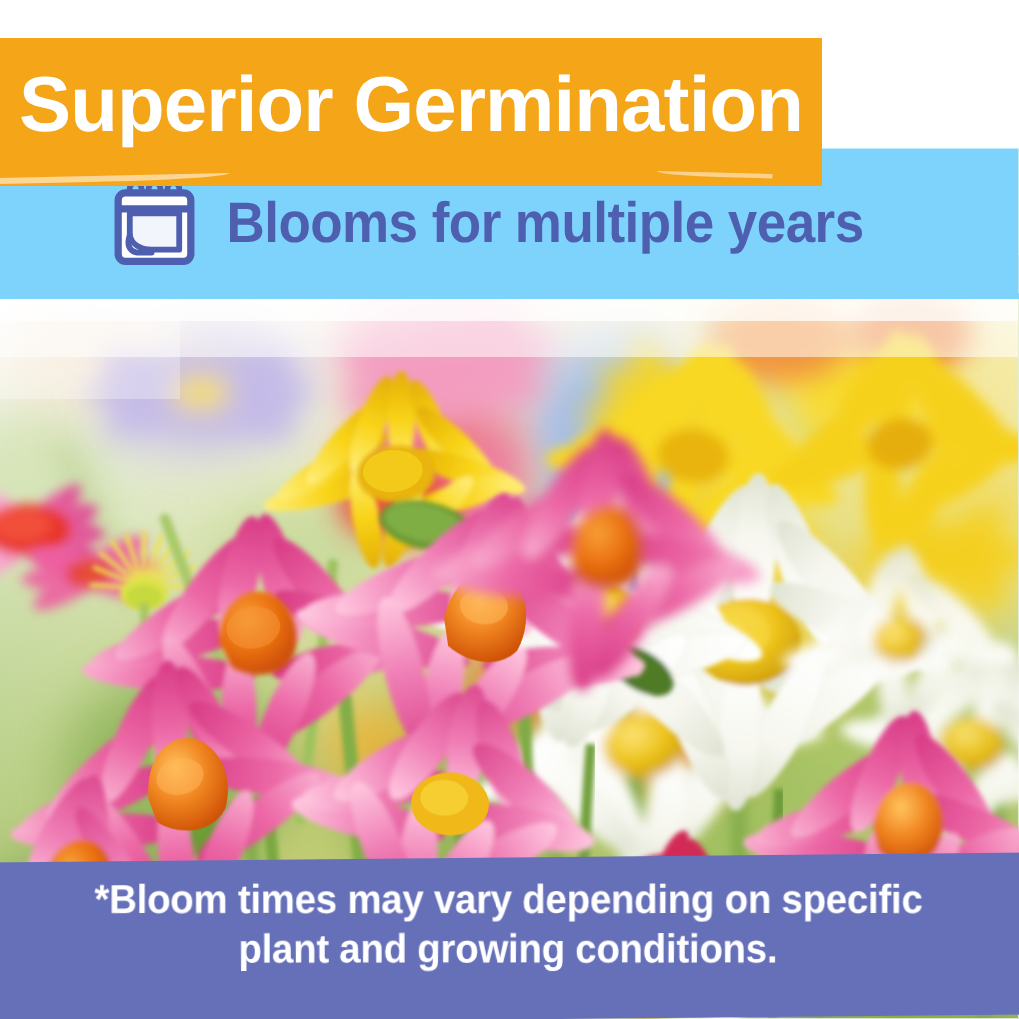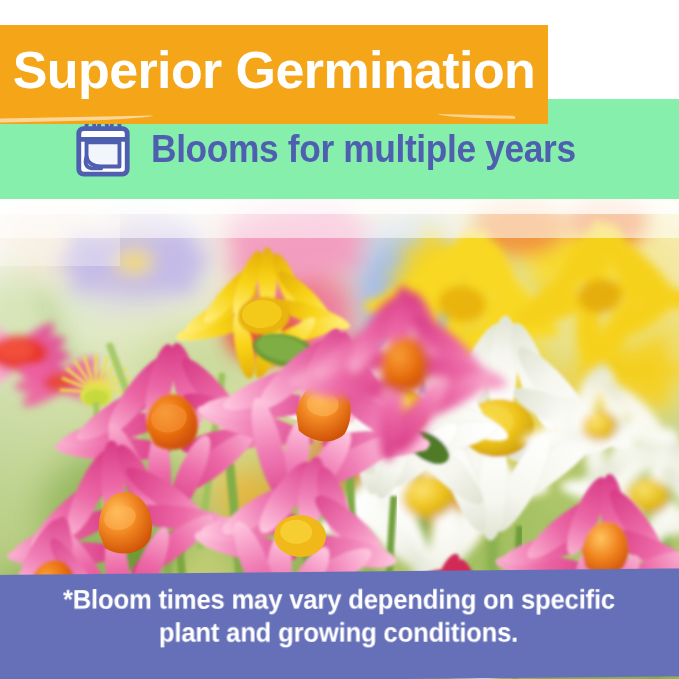--- a/index.html
+++ b/index.html
@@ -80,21 +80,21 @@
     z-index: 4;
   }
 
   
   .subhead {
     position: absolute;
     left: 0;
     top: 99px;
     width: 679px;
     height: 100px;
-    background: #86efac;
+    background: #7dd3fc;
     display: flex;
     align-items: center;
     justify-content: center;
     z-index: 4;
   }
   .cal-icon {
     width: 62px;
     height: 62px;
     margin-right: 17px;
     flex: 0 0 auto;

